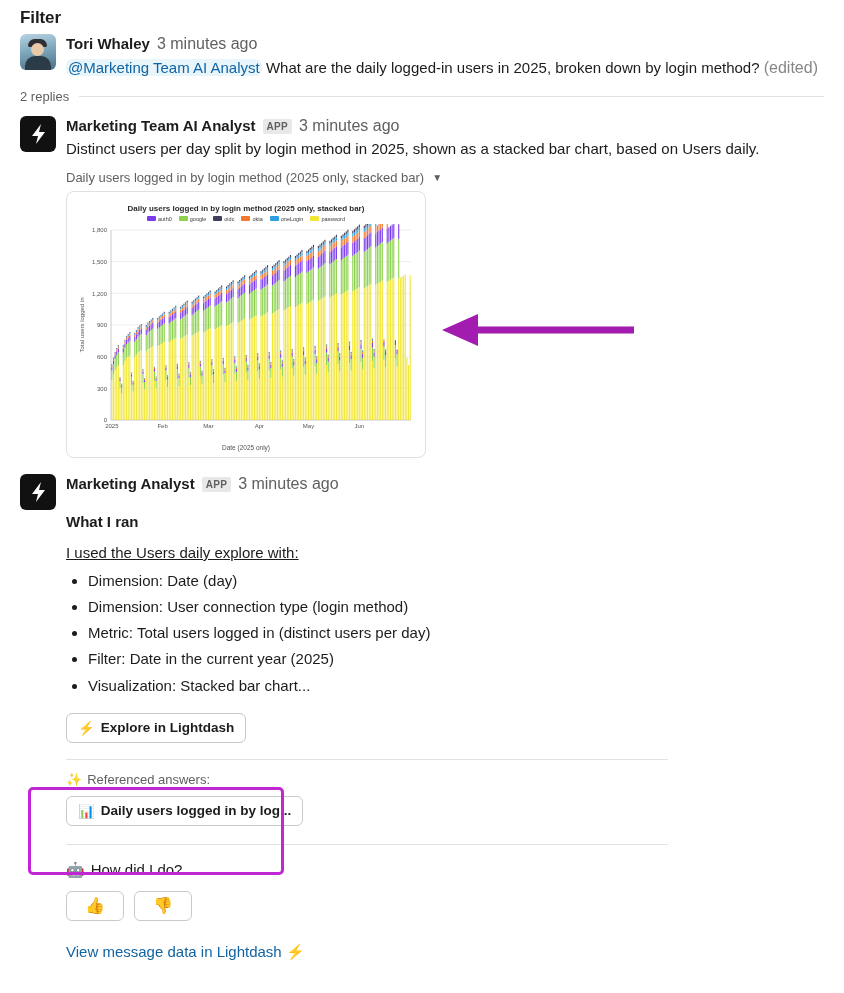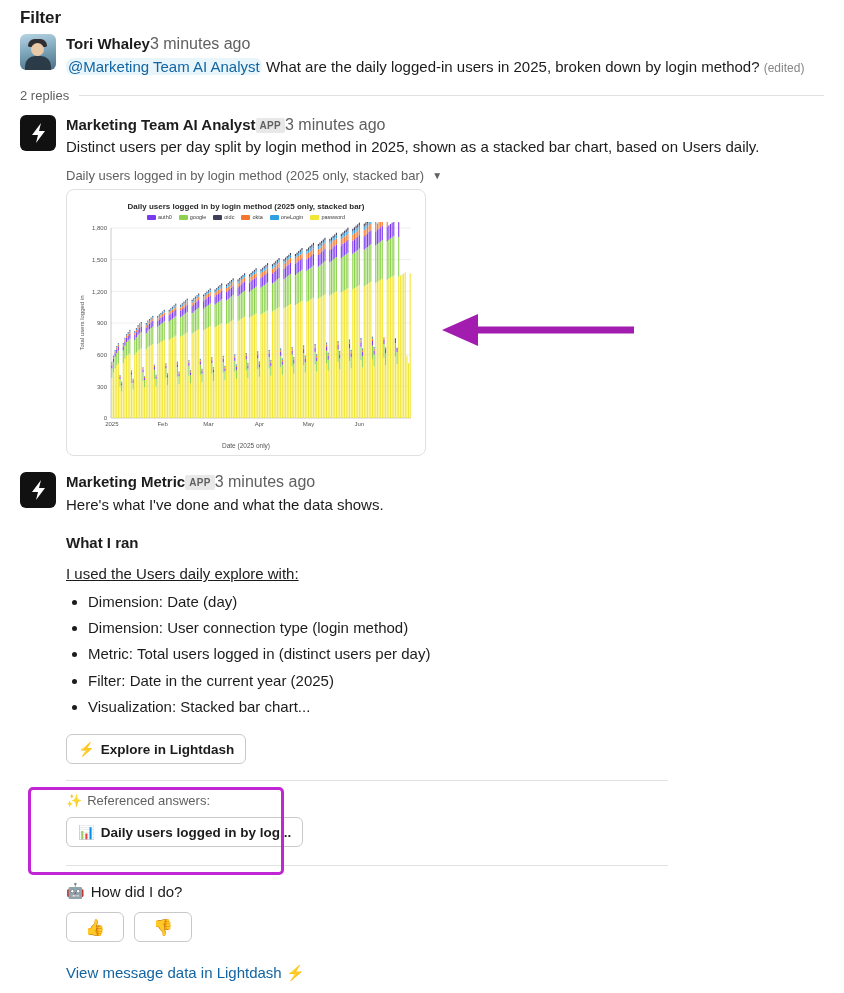--- a/index.html
+++ b/index.html
@@ -61,20 +61,21 @@
     background: #111111;
     display: flex;
     align-items: center;
     justify-content: center;
   }
   .avatar-app svg { display:block; }
   .msg-body { flex: 1 1 auto; min-width: 0; }
   .msg-head {
     display: flex;
     align-items: baseline;
+    gap: 7px;
     line-height: 1.3;
   }
   .author {
     font-size: 15px;
     font-weight: bold;
   }
   .app-badge {
     font-size: 10px;
     font-weight: bold;
     background: #e8e8e8;
@@ -90,21 +91,21 @@
     font-size: 15px;
     line-height: 1.46;
     margin-top: 1px;
   }
   .mention {
     color: #1264a3;
     background: #e8f5fa;
     border-radius: 7px;
     padding: 0 2px;
   }
-  .edited { color: #868686; font-size: 12px; }
+  .edited { color: #868686; font-size: 16px; }
   .replies-bar {
     padding: 10px 20px 6px 20px;
     font-size: 13px;
     color: #616061;
     display: flex;
     align-items: center;
     gap: 10px;
   }
   .replies-bar .line {
     flex: 1 1 auto;
@@ -1400,25 +1401,24 @@
 <div class="msg" style="margin-top:10px;">
   <div class="avatar avatar-app">
     <span>
       <svg width="17" height="22" viewBox="0 0 17 22">
           <path d="M11 1 L2 13 H8 L6 21 L15 9 H9 Z" fill="#ffffff"></path>
         </svg>
     </span>
   </div>
   <div class="msg-body">
     <div class="msg-head">
-      <span class="author">Marketing Metric</span>
+      <span class="author">Marketing Analyst</span>
       <span class="app-badge">APP</span>
       <span class="ts">3 minutes ago</span>
     </div>
-    <div class="text">Here's what I've done and what the data shows.</div>
 
     <div class="section-h">What I ran</div>
     <div class="para">I used the Users daily explore with:</div>
 
     <ul class="bullets">
       <li>Dimension: Date (day)</li>
       <li>Dimension: User connection type (login method)</li>
       <li>Metric: Total users logged in (distinct users per day)</li>
       <li>Filter: Date in the current year (2025)</li>
       <li>Visualization: Stacked bar chart...</li>

